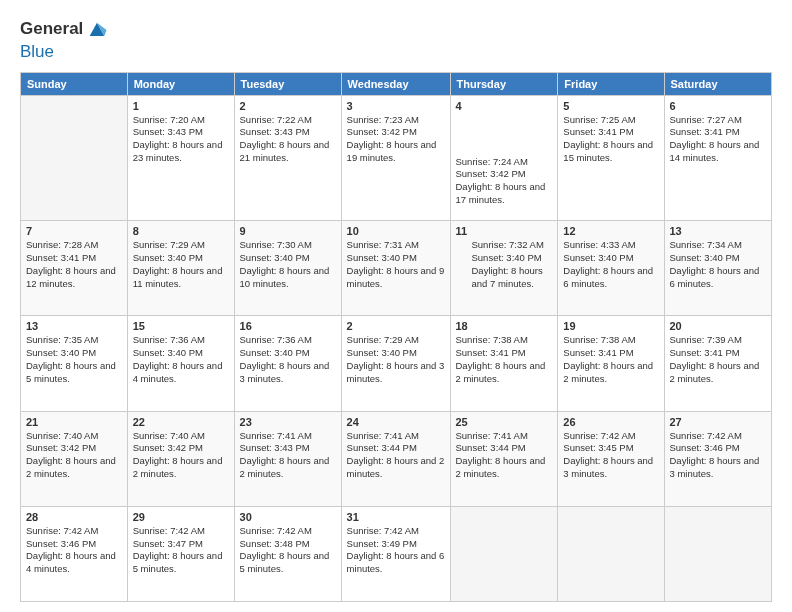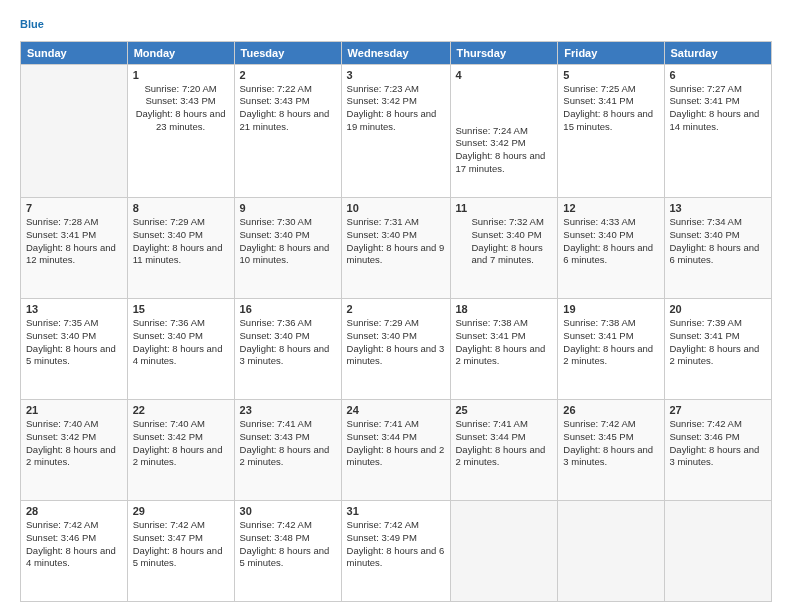--- a/index.html
+++ b/index.html
@@ -90,21 +90,27 @@
       background: #f9f9f9;
     }
   </style>
 </head>
 <body>
 
 <div class="page">
   <div class="header">
     <div class="logo">
       <div>
-        <div style="font-size:11px;font-weight:bold;color:#1a6faf;line-height:1.15;">Blue</div>
+        <div style="font-size:17px;font-weight:bold;color:#333;line-height:1.15;">
+          General<svg class="logo-icon" viewBox="0 0 30 25" style="display:inline-block;vertical-align:middle;margin-left:3px;">
+              <polygon points="5,22 15,4 25,22" fill="#1a6faf"></polygon>
+              <polygon points="15,4 28,14 25,22" fill="#5aabdf"></polygon>
+            </svg>
+        </div>
+        <div style="font-size:17px;font-weight:normal;color:#1a6faf;line-height:1.15;">Blue</div>
       </div>
     </div>
     <div class="title-block">
       <div class="month-title"></div>
       <div class="location"></div>
     </div>
   </div>
 
   <table class="calendar" id="cal-table">
     <thead>
@@ -116,21 +122,21 @@
           <th>Thursday</th>
           <th>Friday</th>
           <th>Saturday</th>
         </tr>
     </thead>
     <tbody id="cal-body">
         <tr>
           <td class="empty"></td>
           <td>
             <span class="day-num">1</span>
-            <div class="cell-text" style="white-space: pre-line; text-align: center;">Sunrise: 7:20 AM
+            <div class="cell-text" style="white-space: pre-line;">Sunrise: 7:20 AM
 Sunset: 3:43 PM
 Daylight: 8 hours and 23 minutes.</div>
           </td>
           <td>
             <span class="day-num">2</span>
             <div class="cell-text" style="white-space: pre-line;">Sunrise: 7:22 AM
 Sunset: 3:43 PM
 Daylight: 8 hours and 21 minutes.</div>
           </td>
           <td>

